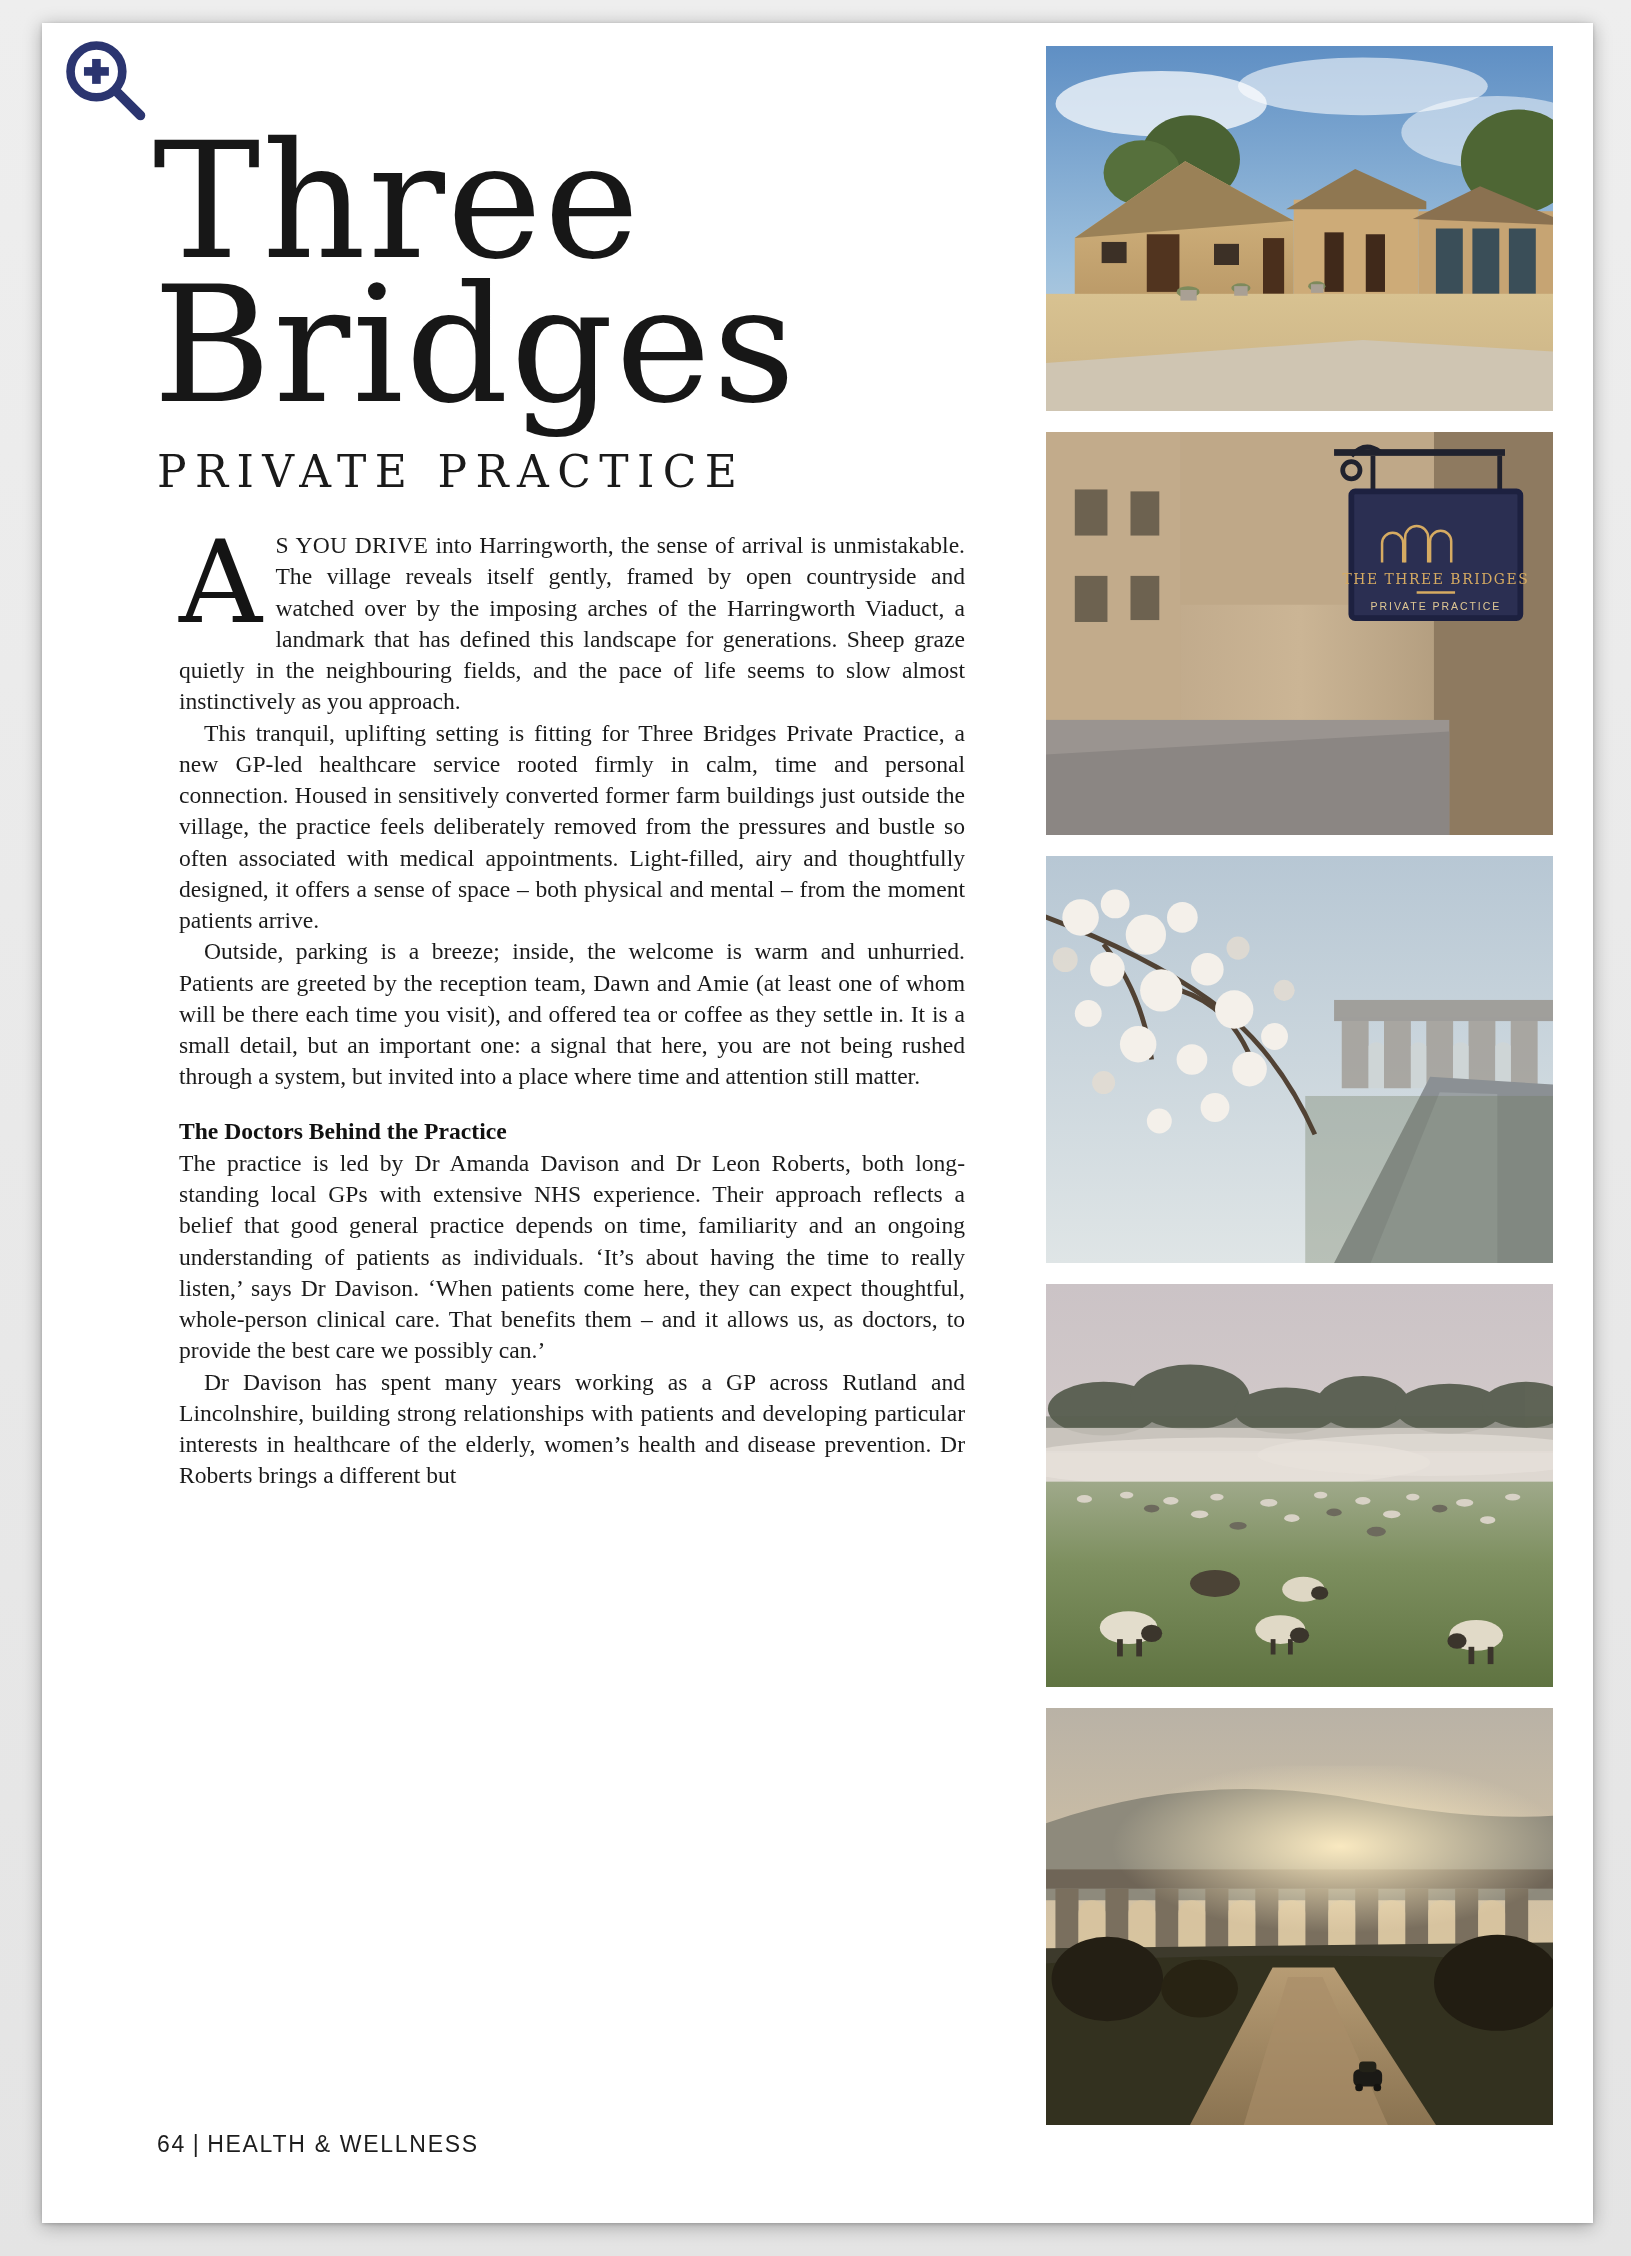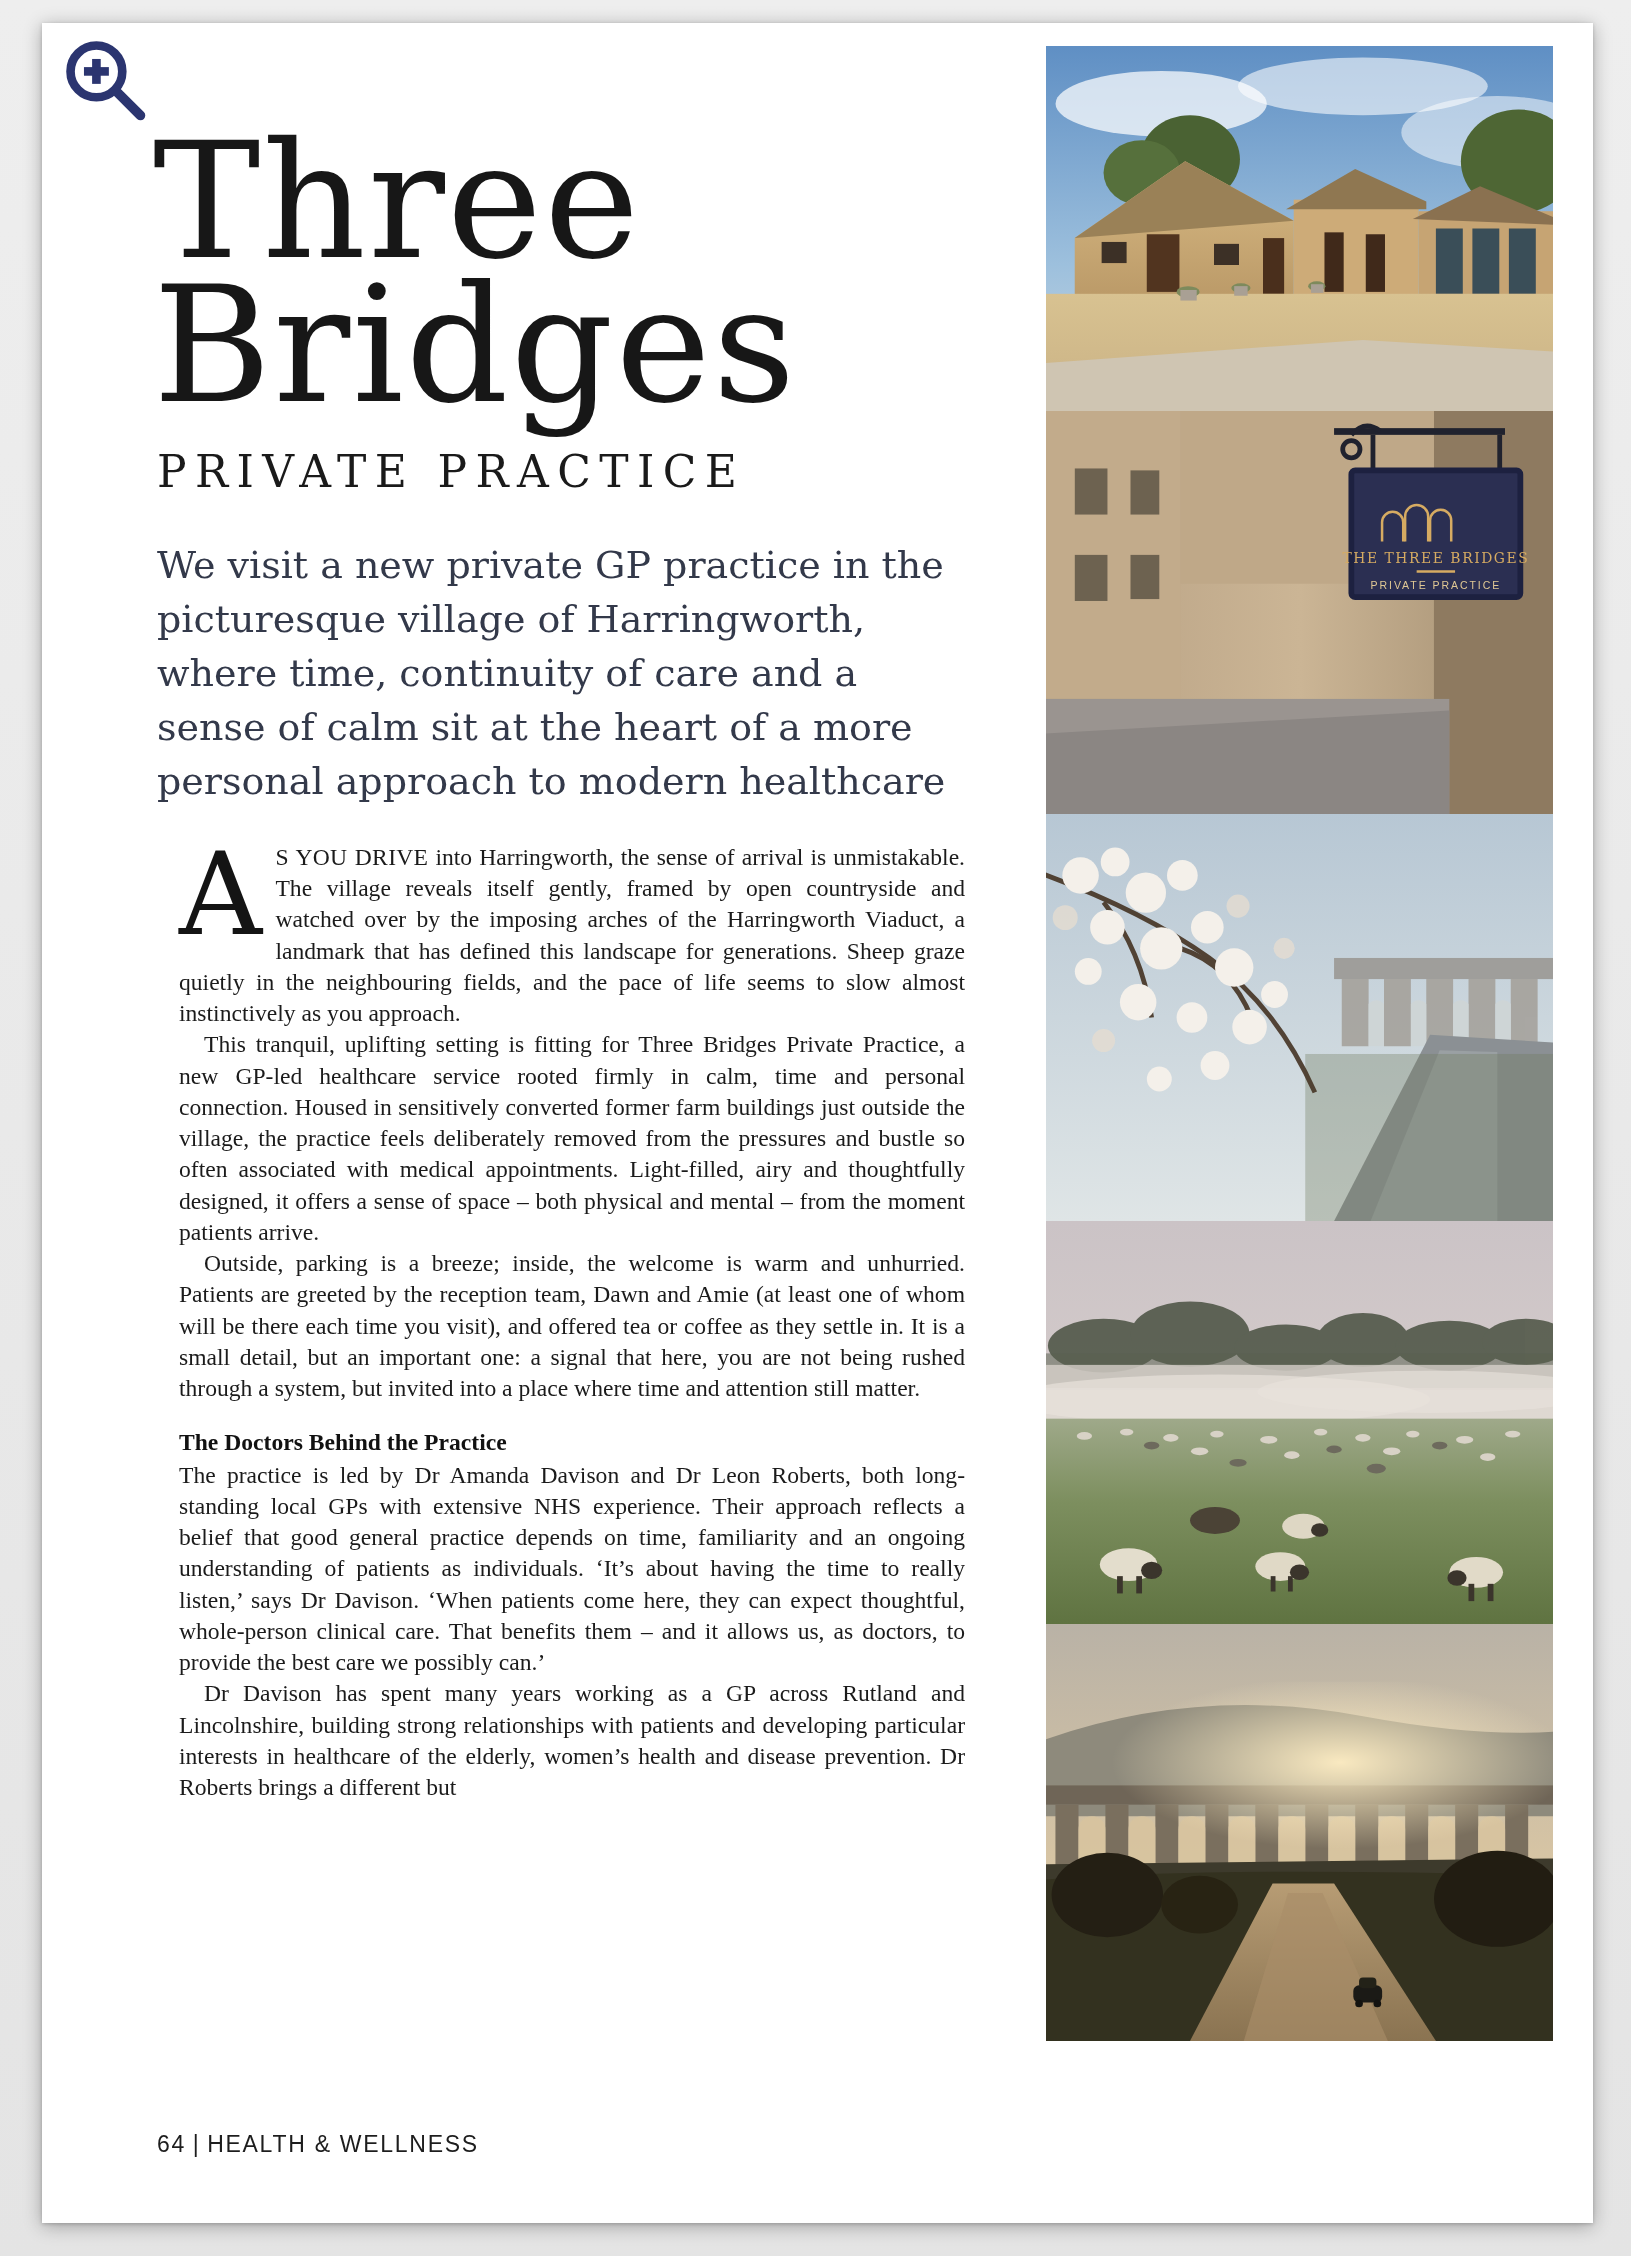--- a/index.html
+++ b/index.html
@@ -138,20 +138,21 @@
   .folio .sep { margin: 0 6.7px; }
 
   
   #photo-rail {
     position: absolute;
     left: 1004px;
     top: 23px;
     width: 507px;
     display: flex;
     flex-direction: column;
+    gap: 21px;
   }
   .photo {
     position: relative;
     width: 507px;
     overflow: hidden;
     background: #cfc9bd;
   }
   .ph1 { height: 365px; }
   .ph2 { height: 403px; }
   .ph3 { height: 407px; }
@@ -180,21 +181,20 @@
 
     <div id="left-col">
 
       <h1 class="headline">
         <span>Three</span>
         <span class="l2">Bridges</span>
       </h1>
 
       <div class="kicker">PRIVATE PRACTICE</div>
 
-      <div class="standfirst">We visit a new private GP practice in the picturesque village of Harringworth, where time, continuity of care and a sense of calm sit at the heart of a more personal approach to modern healthcare</div>
 
 
       <div class="body-wrap">
 
         <p class="dropcap-para"><span>A</span><span class="smallcaps">S YOU DRIVE</span><span> into Harringworth, the sense of arrival is unmistakable. The village reveals itself gently, framed by open countryside and watched over by the imposing arches of the Harringworth Viaduct, a landmark that has defined this landscape for generations. Sheep graze quietly in the neighbouring fields, and the pace of life seems to slow almost instinctively as you approach.</span></p>
 
         <p class="indent">This tranquil, uplifting setting is fitting for Three Bridges Private Practice, a new GP-led healthcare service rooted firmly in calm, time and personal connection. Housed in sensitively converted former farm buildings just outside the village, the practice feels deliberately removed from the pressures and bustle so often associated with medical appointments. Light-filled, airy and thoughtfully designed, it offers a sense of space – both physical and mental – from the moment patients arrive.</p>
         <p class="indent">Outside, parking is a breeze; inside, the welcome is warm and unhurried. Patients are greeted by the reception team, Dawn and Amie (at least one of whom will be there each time you visit), and offered tea or coffee as they settle in. It is a small detail, but an important one: a signal that here, you are not being rushed through a system, but invited into a place where time and attention still matter.</p>
 
         <div class="subhead">The Doctors Behind the Practice</div>

